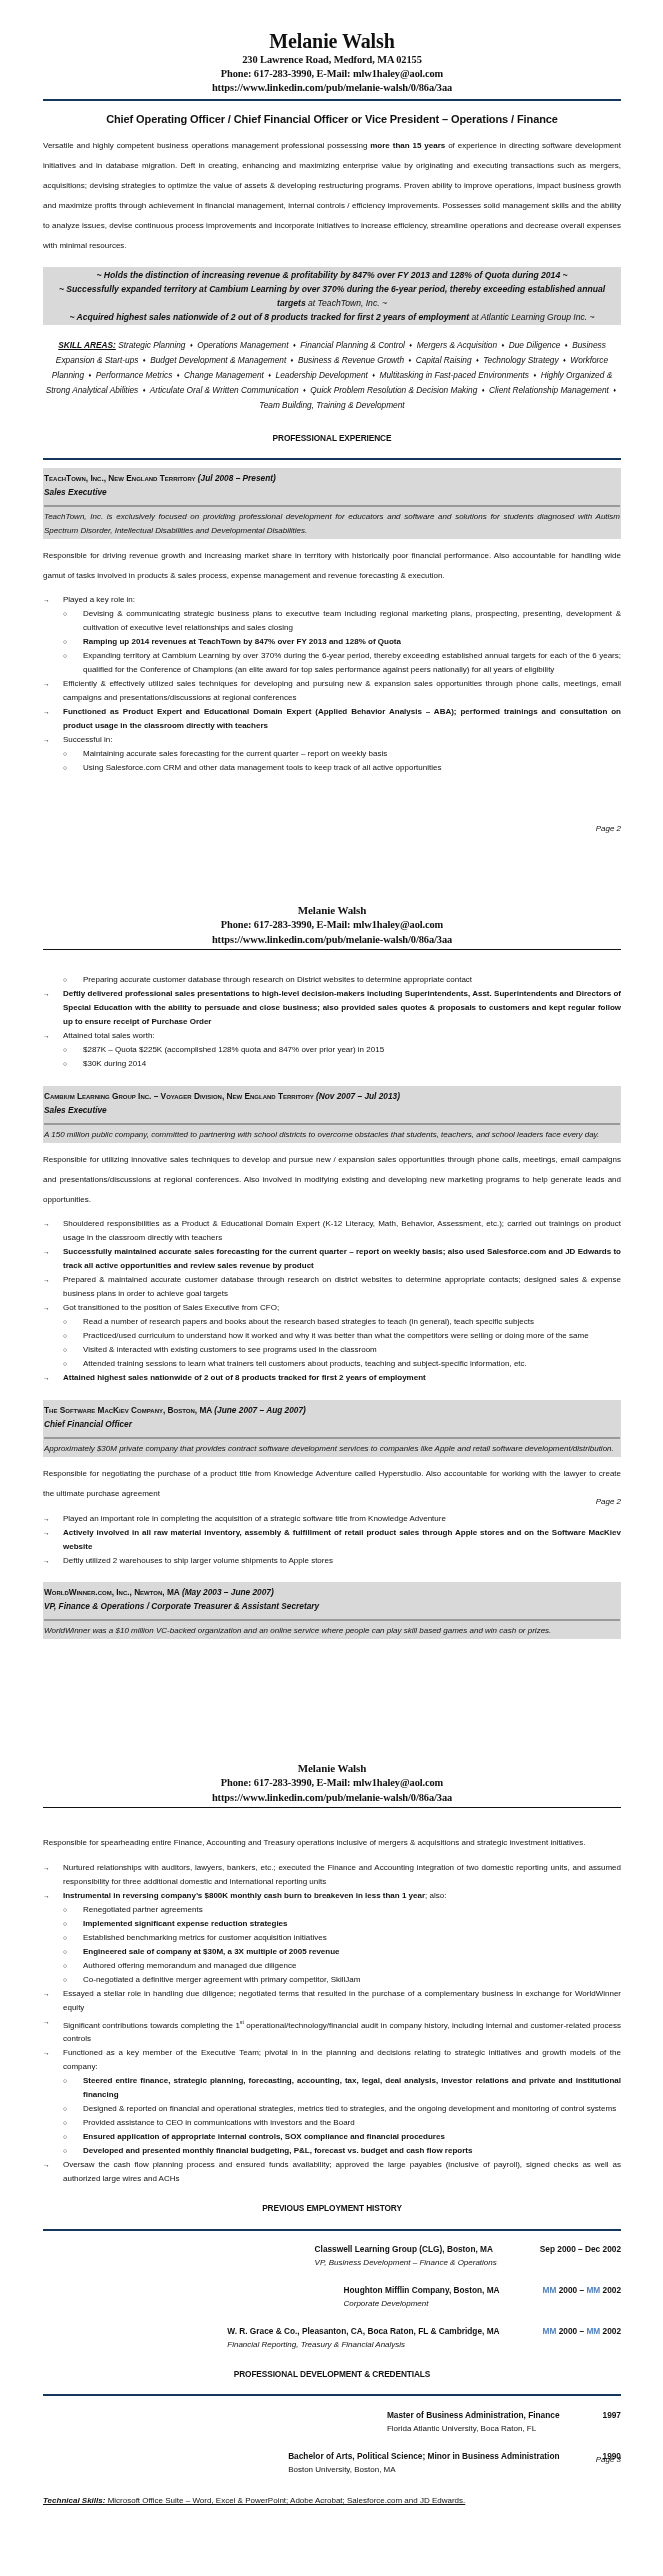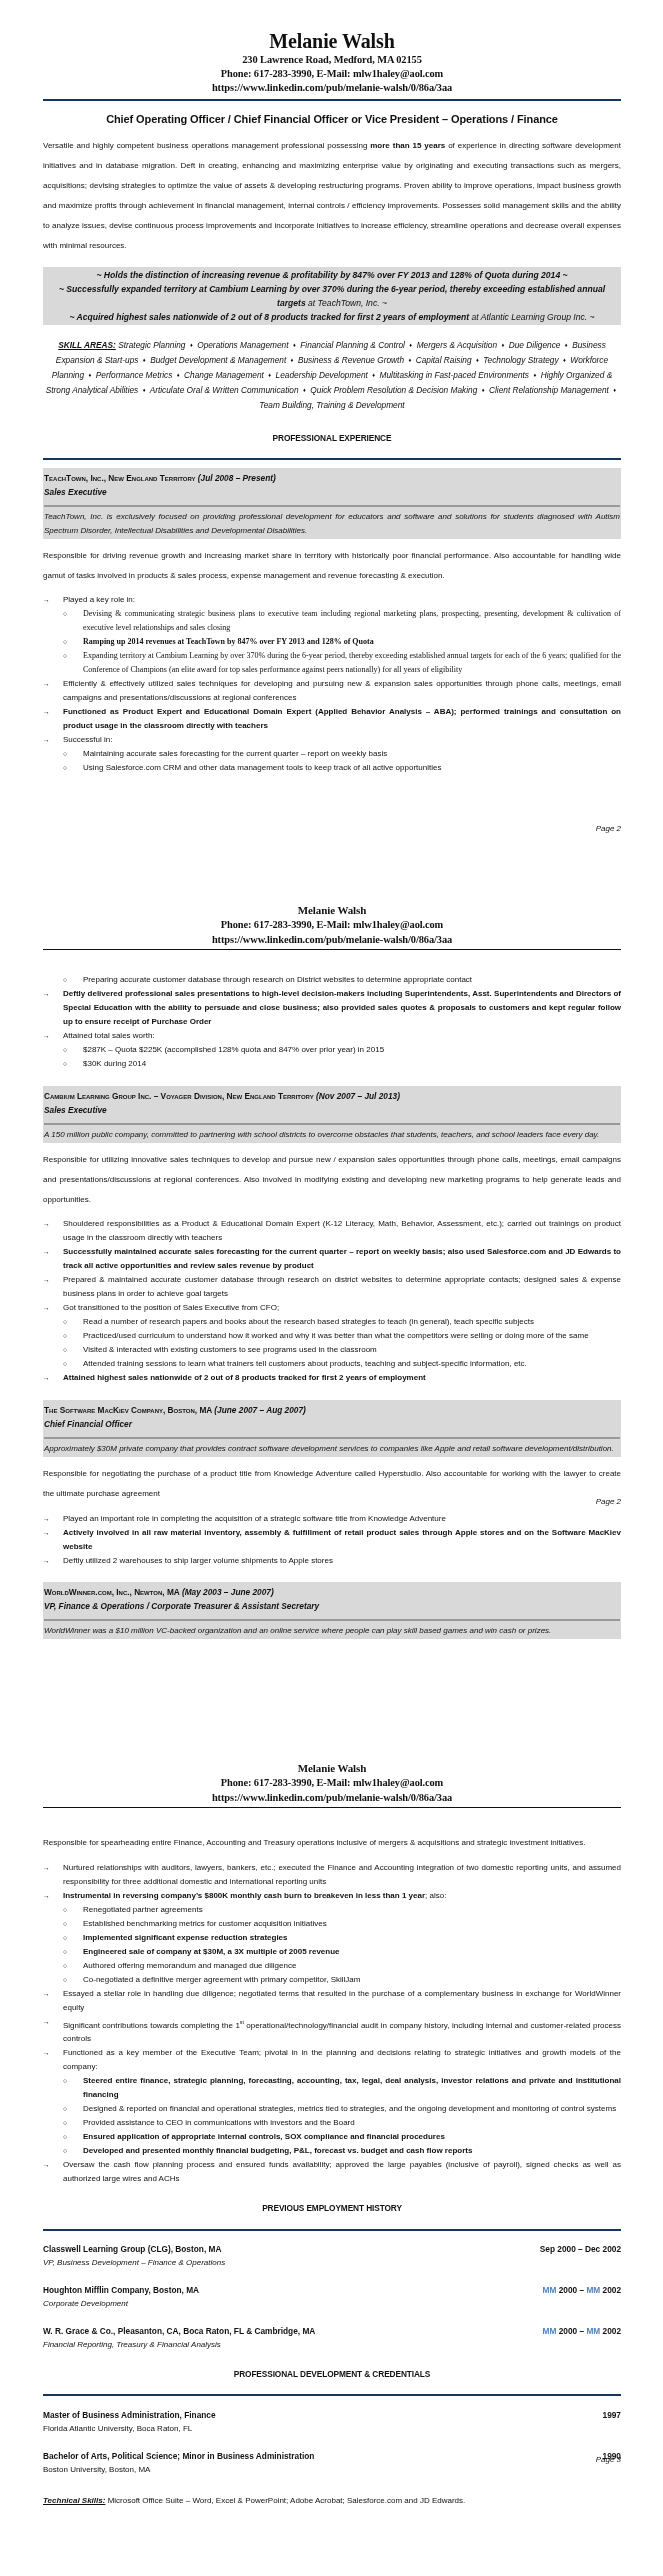--- a/index.html
+++ b/index.html
@@ -64,30 +64,30 @@
     ul.circles { list-style: none; margin-left: 20px; }
     ul.circles > li { position: relative; padding-left: 20px; line-height: 14px; text-align: justify; }
     ul.circles > li > .circ { position: absolute; left: 0; top: 0; font-size: 6.8px; }
     .bold { font-weight: bold; margin-top: 44px; }
 
     .page-num { position: absolute; right: 43px; font-style: italic; font-size: 8px; }
     #page-1 .page-num { top: 824px; }
     #page-2 .page-num { top: 638px; }
     #page-3 .page-num { top: 737px; }
 
-    .prev-item { display: flex; justify-content: space-between; margin-top: 13px; }
+    .prev-item { display: flex; justify-content: flex-end; margin-top: 13px; gap: 43px; }
     .prev-item:first-of-type { margin-top: 11.5px; }
     .prev-item .left .org { font-weight: bold; font-size: 8.3px; line-height: 14px; }
     .prev-item .left .ttl { font-style: italic; line-height: 14px; }
     .prev-item .right { font-weight: bold; font-size: 8.3px; line-height: 14px; }
     .mm { color: #4f81bd; }
     .edu .left .org { font-weight: bold; }
     .edu .left .ttl { font-style: normal; }
 
-    .tech { margin-top: 16.7px; line-height: 14px; }
+    .tech { margin-top: 16.7px; line-height: 14px; text-decoration: underline; }
     .tech .lbl { font-weight: bold; font-style: italic; text-decoration: underline; }
   </style>
 </head>
 <body>
 
 <div class="page" id="page-1">
   <div class="hdr">
     <div class="name">Melanie Walsh</div>
     <div class="line">230 Lawrence Road, Medford, MA  02155</div>
     <div class="line">Phone: 617-283-3990, E-Mail: mlw1haley@aol.com</div>
@@ -114,21 +114,21 @@
   <div class="section-rule"></div>
 
   <div class="job-box">
     <div class="co"><span>TeachTown, Inc., New England Territory</span> <span class="dates">(Jul 2008 – Present)</span></div>
     <div class="role">Sales Executive</div>
     <div class="grey-rule"></div>
     <div class="about">TeachTown, Inc. is exclusively focused on providing professional development for educators and software and solutions for students diagnosed with Autism Spectrum Disorder, Intellectual Disabilities and Developmental Disabilities.</div>
   </div>
   <p class="just job-desc">Responsible for driving revenue growth and increasing market share in territory with historically poor financial performance. Also accountable for handling wide gamut of tasks involved in products &amp; sales process, expense management and revenue forecasting &amp; execution.</p>
   <ul class="arrows">
-      <li><span class="arrow">→</span><span>Played a key role in:</span><ul class="circles" style="margin-left: 0px; font-family: Liberation Serif, serif;">
+      <li><span class="arrow">→</span><span>Played a key role in:</span><ul class="circles" style="margin-left: 0px;">
           <li><span class="circ">○</span><span>Devising &amp; communicating strategic business plans to executive team including regional marketing plans, prospecting, presenting, development &amp; cultivation of executive level relationships and sales closing</span></li>
           <li><span class="circ">○</span><span class="bold">Ramping up 2014 revenues at TeachTown by 847% over FY 2013 and 128% of Quota</span></li>
           <li><span class="circ">○</span><span>Expanding territory at Cambium Learning by over 370% during the 6-year period, thereby exceeding established annual targets for each of the 6 years; qualified for the Conference of Champions (an elite award for top sales performance against peers nationally) for all years of eligibility</span></li>
         </ul></li>
       <li><span class="arrow">→</span><span>Efficiently &amp; effectively utilized sales techniques for developing and pursuing new &amp; expansion sales opportunities through phone calls, meetings, email campaigns and presentations/discussions at regional conferences</span></li>
       <li><span class="arrow">→</span><span class="bold">Functioned as Product Expert and Educational Domain Expert (Applied Behavior Analysis – ABA); performed trainings and consultation on product usage in the classroom directly with teachers</span></li>
       <li><span class="arrow">→</span><span>Successful in:</span><ul class="circles" style="margin-left: 0px;">
           <li><span class="circ">○</span><span>Maintaining accurate sales forecasting for the current quarter – report on weekly basis</span></li>
           <li><span class="circ">○</span><span>Using Salesforce.com CRM and other data management tools to keep track of all active opportunities</span></li>
         </ul></li>
@@ -205,22 +205,22 @@
     <div class="line">Phone: 617-283-3990, E-Mail: mlw1haley@aol.com</div>
     <div class="line">https://www.linkedin.com/pub/melanie-walsh/0/86a/3aa</div>
   </div>
   <div class="rule-thin"></div>
 
   <p class="just" style="margin-top:25px;">Responsible for spearheading entire Finance, Accounting and Treasury operations inclusive of mergers &amp; acquisitions and strategic investment initiatives.</p>
   <ul class="arrows">
       <li><span class="arrow">→</span><span>Nurtured relationships with auditors, lawyers, bankers, etc.; executed the Finance and Accounting integration of two domestic reporting units, and assumed responsibility for three additional domestic and international reporting units</span></li>
       <li><span class="arrow">→</span><span class="bold">Instrumental in reversing company’s $800K monthly cash burn to breakeven in less than 1 year</span><span>; also:</span><ul class="circles" style="margin-left: 0px;">
           <li><span class="circ">○</span><span>Renegotiated partner agreements</span></li>
+          <li><span class="circ">○</span><span class="bold">Implemented significant expense reduction strategies</span></li>
           <li><span class="circ">○</span><span>Established benchmarking metrics for customer acquisition initiatives</span></li>
-          <li><span class="circ">○</span><span class="bold">Implemented significant expense reduction strategies</span></li>
           <li><span class="circ">○</span><span class="bold">Engineered sale of company at $30M, a 3X multiple of 2005 revenue</span></li>
           <li><span class="circ">○</span><span>Authored offering memorandum and managed due diligence</span></li>
           <li><span class="circ">○</span><span>Co-negotiated a definitive merger agreement with primary competitor, SkillJam</span></li>
         </ul></li>
       <li><span class="arrow">→</span><span>Essayed a stellar role in handling due diligence; negotiated terms that resulted in the purchase of a complementary business in exchange for WorldWinner equity</span></li>
       <li><span class="arrow">→</span><span>Significant contributions towards completing the 1</span><sup style="font-size: 5.2px;">st</sup><span> operational/technology/financial audit in company history, including internal and customer-related process controls</span></li>
       <li><span class="arrow">→</span><span>Functioned as a key member of the Executive Team; pivotal in in the planning and decisions relating to strategic initiatives and growth models of the company:</span><ul class="circles" style="margin-left: 0px;">
           <li><span class="circ">○</span><span class="bold">Steered entire finance, strategic planning, forecasting, accounting, tax, legal, deal analysis, investor relations and private and institutional financing</span></li>
           <li><span class="circ">○</span><span>Designed &amp; reported on financial and operational strategies, metrics tied to strategies, and the ongoing development and monitoring of control systems</span></li>
           <li><span class="circ">○</span><span>Provided assistance to CEO in communications with investors and the Board</span></li>

